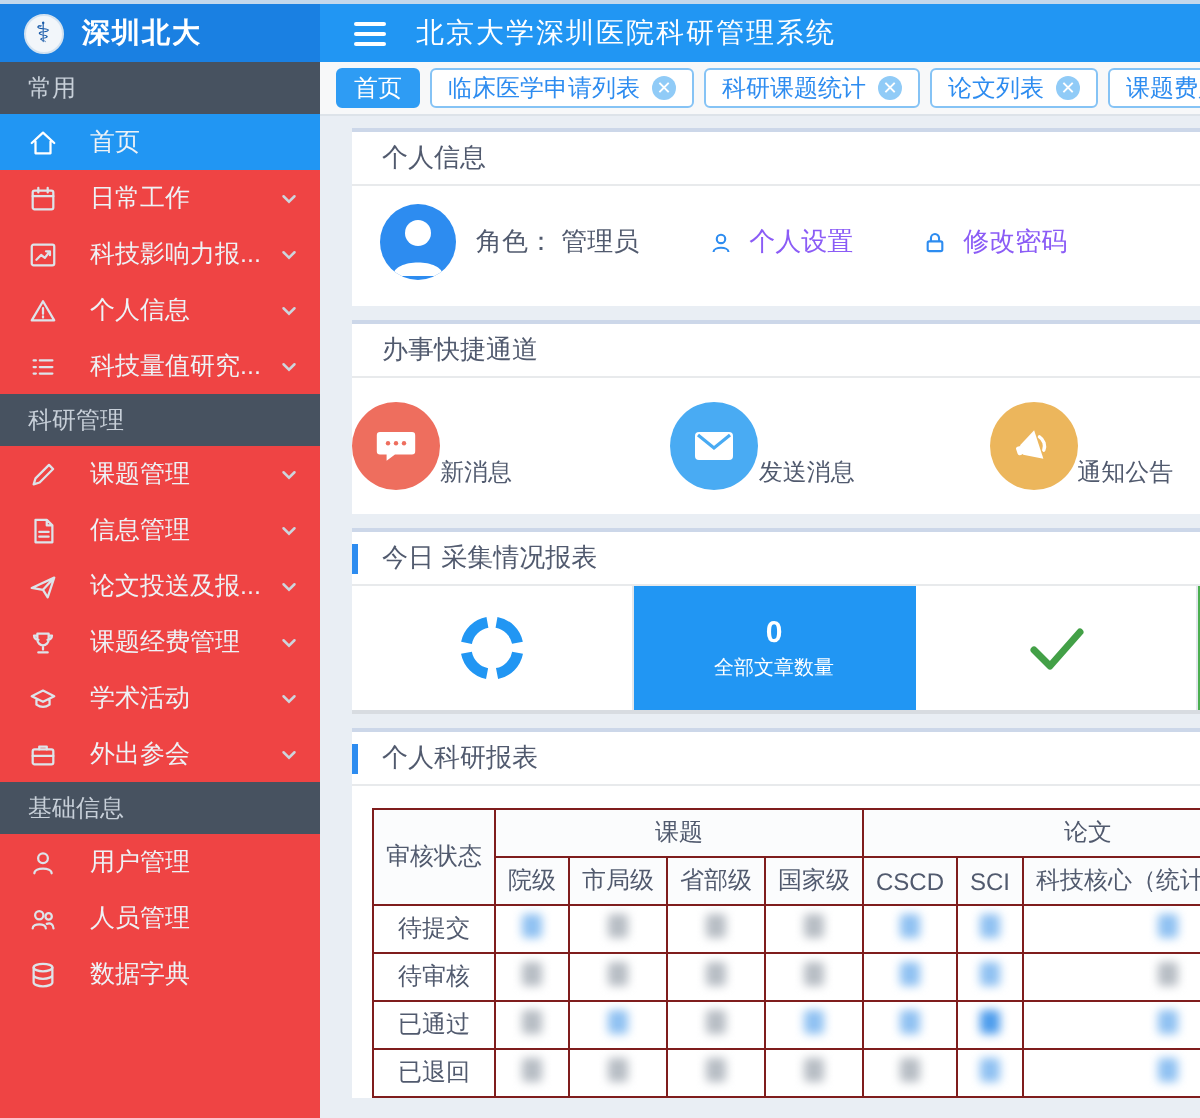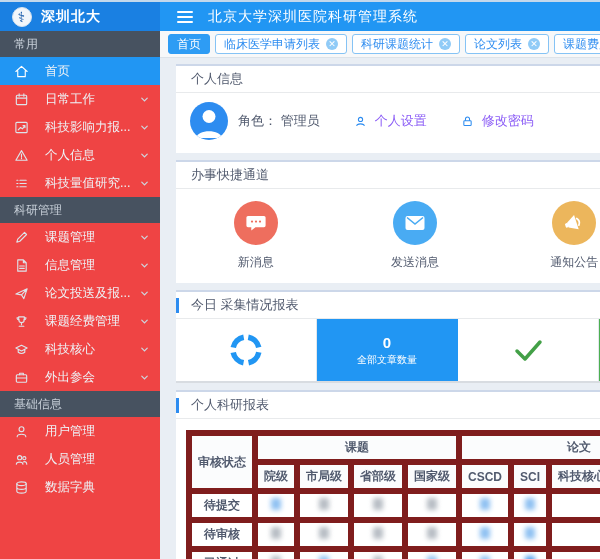--- a/index.html
+++ b/index.html
@@ -55,39 +55,39 @@
   
   .pi-body { display:flex; align-items:center; padding:9px 14px 13px 14px; }
   .avatar { width:38px; height:38px; border-radius:50%; background:#2d8cf0; overflow:hidden; flex-shrink:0; }
   .role { margin-left:10px; font-size:13px; color:#515a6e; }
   .pi-link { margin-left:34px; font-size:13px; color:#8b5cf6; display:flex; align-items:center;
     gap:8px; cursor:pointer; }
   .pi-link svg { display:block; }
 
   
   .qc-body { display:flex; padding:12px 0 12px 0; }
-  .qc-item { flex:1; display:flex; flex-direction:column; align-items:center; cursor:pointer; }
+  .qc-item { flex:1; display:flex; flex-direction:row; align-items:flex-end; cursor:pointer; }
   .qc-circle { width:44px; height:44px; border-radius:50%; display:flex; align-items:center;
     justify-content:center; }
   .qc-label { margin-top:9px; font-size:12px; color:#515a6e; }
 
   
   .stat-row { display:flex; width:570px; border-bottom:2px solid #d8dce1; }
   .stat-box { width:141px; height:62px; display:flex; flex-direction:column; align-items:center;
     justify-content:center; background:#fff; border-right:1px solid #e2e7ec; }
   .stat-box.blue { background:#2196f3; border-right-color:#2196f3; }
   .stat-box.green { background:#4caf50; border-right:none; }
   .stat-num { color:#fff; font-size:15px; font-weight:bold; line-height:17px; }
   .stat-lbl { color:#fff; font-size:10px; margin-top:2px; }
 
   
   .rpt-body { padding:11px 0 0 10px; }
   table.rpt { border-collapse:collapse; font-size:12px; color:#515a6e; }
-  table.rpt th, table.rpt td { border:6px solid #7f1d1d; text-align:center; padding:3px 6px;
-    font-weight:bold; height:22px; white-space:nowrap; }
+  table.rpt th, table.rpt td { border:1px solid #7f1d1d; text-align:center; padding:3px 6px;
+    font-weight:normal; height:22px; white-space:nowrap; }
   table.rpt th { background:#fbfcfd; }
   .blob { display:inline-block; width:10px; height:12px; border-radius:2px; filter:blur(2.5px); }
   .blob.b { background:#8fc1f2; } .blob.g { background:#b7bdc4; } .blob.B { background:#4d9cec; }
 </style>
 </head>
 <body>
 
 <div class="app">
 
   <header>
@@ -223,21 +223,21 @@
               <path d="M4 6 L8 10 L12 6"></path>
             </svg>
           </span>
         </div>
         <div class="side-item">
           <span class="ic">
             <svg width="15" height="15" viewBox="0 0 16 16" fill="none" stroke="currentColor" stroke-width="1.2" stroke-linecap="round" stroke-linejoin="round">
               <path d="M2 6.5 L8 3.5 L14 6.5 L8 9.5 Z M4.5 8.2 V11 c2.3 1.6 4.7 1.6 7 0 V8.2"></path>
             </svg>
           </span>
-          <span class="lbl">科技核心</span>
+          <span class="lbl">学术活动</span>
           <span class="chev">
             <svg width="11" height="11" viewBox="0 0 16 16" fill="none" stroke="currentColor" stroke-width="1.8" stroke-linecap="round">
               <path d="M4 6 L8 10 L12 6"></path>
             </svg>
           </span>
         </div>
         <div class="side-item">
           <span class="ic">
             <svg width="15" height="15" viewBox="0 0 16 16" fill="none" stroke="currentColor" stroke-width="1.2" stroke-linecap="round" stroke-linejoin="round">
               <rect x="2.5" y="5" width="11" height="8" rx="1"></rect>

